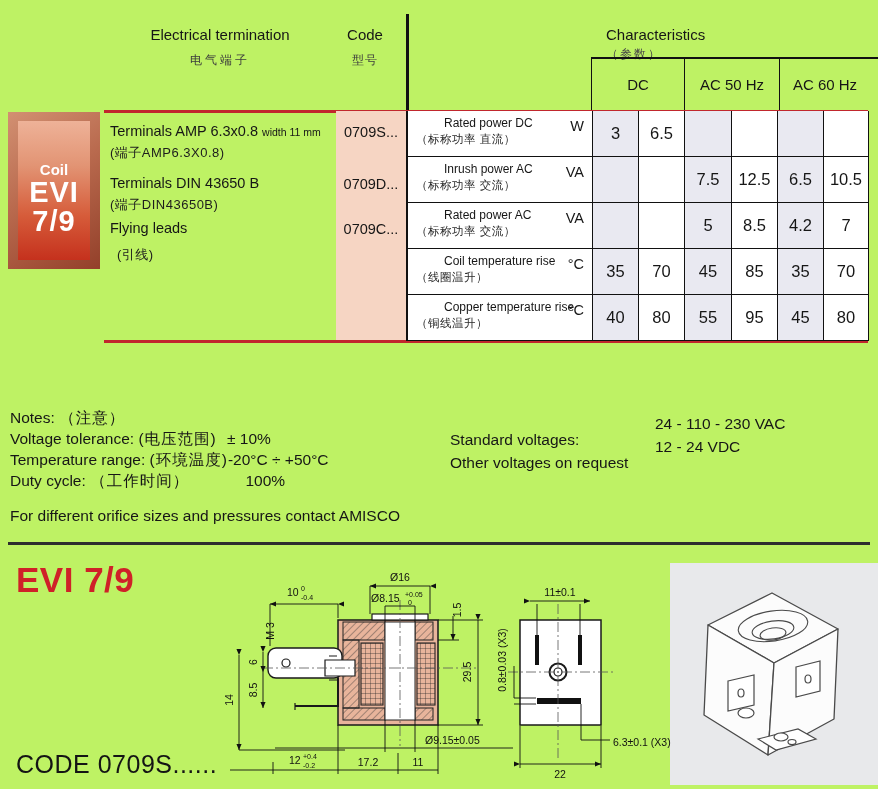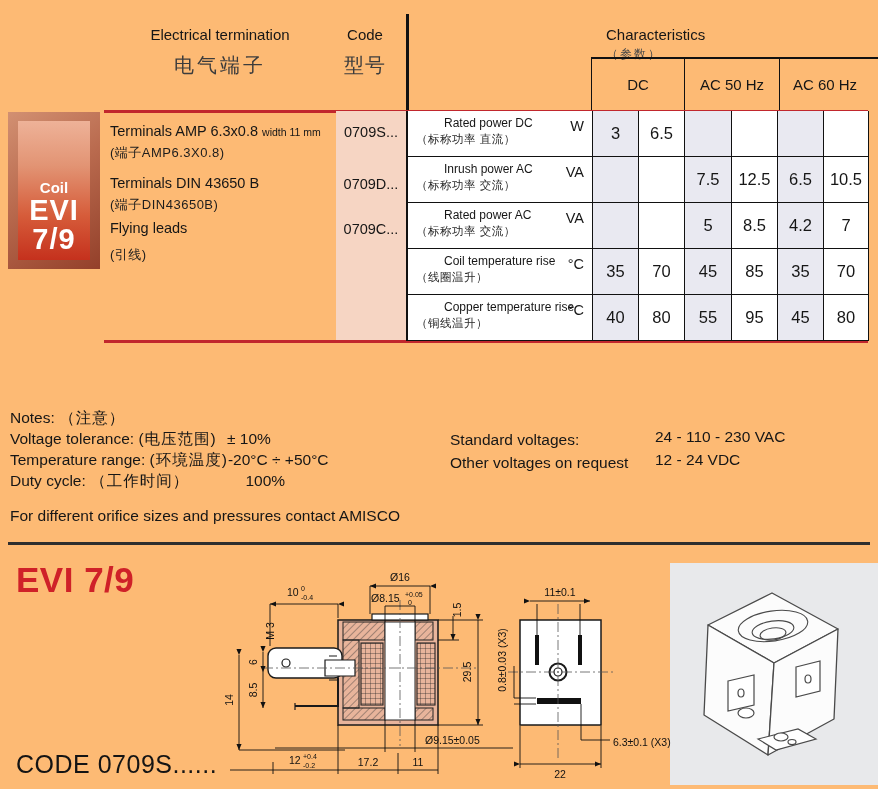--- a/index.html
+++ b/index.html
@@ -6,44 +6,44 @@
     --accent-red:#c1272d;
     --code-col-bg:#f6d5c3;
     --shaded-cell-bg:#e9e9f1;
     --drawing-fill:#e8b49b;
     --panel-bg:#e8e9eb;
     --title-red:#cf2128;
     --ink:#161616;
   }
   html,body{margin:0;padding:0;background:#fff;}
   #page{
-    position:relative;width:878px;height:789px;background:#fdba74;overflow:hidden;
+    position:relative;width:878px;height:789px;background:#bef264;overflow:hidden;
     font-family:"Liberation Sans","DejaVu Sans",sans-serif;color:var(--ink);
   }
   .abs{position:absolute;}
   
   .hdr-block{text-align:center;font-size:15px;line-height:1.25;}
-  .hdr-zh{color:#3c3c3c;letter-spacing:3px;margin-top:8px;font-size:20px;}
+  .hdr-zh{color:#3c3c3c;letter-spacing:3px;margin-top:8px;font-size:12px;}
   .hdr-char{font-size:15px;}
   .hdr-char .hdr-zh2{color:#4a4a4a;font-size:12px;letter-spacing:2px;margin-top:3px;}
   .vline{background:#111;}
   .hline{background:#111;}
   .redline{background:var(--accent-red);}
   .freq-row{display:flex;height:52px;}
   .freq-cell{display:flex;align-items:center;justify-content:center;font-size:15px;border-left:1.5px solid #111;}
   
   .badge{
     left:8px;top:112px;width:92px;height:157px;
     background:linear-gradient(145deg,#d29072 0%,#b96a4e 45%,#93402a 100%);
   }
   .badge-inner{
     position:absolute;left:10px;top:9px;right:10px;bottom:9px;
     background:linear-gradient(180deg,#eeb298 0%,#e29474 32%,#d65c3a 68%,#c5311d 100%);
     display:flex;flex-direction:column;justify-content:flex-end;align-items:center;
-    padding-bottom:6px;color:#fff;font-weight:bold;
+    padding-bottom:24px;color:#fff;font-weight:bold;
   }
   .badge-l1{font-size:15px;line-height:1.1;}
   .badge-l2{font-size:29px;line-height:1.0;letter-spacing:1px;}
   .badge-l3{font-size:29px;line-height:1.0;letter-spacing:1px;}
   
   .term-row{position:absolute;left:0;width:230px;}
   .term-en{font-size:14.5px;line-height:1.2;}
   .term-en .small{font-size:10.5px;}
   .term-zh{font-size:13px;margin-top:4px;color:#1d1d1d;letter-spacing:.5px;}
   .code-col{left:336px;top:111px;width:70px;height:229px;background:var(--code-col-bg);}
@@ -120,21 +120,21 @@
     <div class="term-row" style="top:12px;">
       <div class="term-en"><span>Terminals AMP 6.3x0.8</span> <span class="small">width 11 mm</span></div>
       <div class="term-zh">(端子AMP6.3X0.8)</div>
     </div>
     <div class="term-row" style="top:64px;">
       <div class="term-en"><span>Terminals DIN 43650 B</span></div>
       <div class="term-zh">(端子DIN43650B)</div>
     </div>
     <div class="term-row" style="top:109px;">
       <div class="term-en"><span>Flying leads</span></div>
-      <div class="term-zh" style="margin-top:9px;">(引线)</div>
+      <div class="term-zh" style="margin-top:9px;margin-left:7px;">(引线)</div>
     </div>
   </div>
 
   <div class="abs code-col">
     <div class="code-txt" style="top:13px;">0709S...</div>
     <div class="code-txt" style="top:65px;">0709D...</div>
     <div class="code-txt" style="top:110px;">0709C...</div>
   </div>
 
   <div class="abs char-grid">
@@ -220,21 +220,21 @@
       <span class="note-zh">（工作时间）</span>
       <span class="note-val duty">100%</span>
     </div>
     <div class="notes-contact" style="position:absolute;top:99px;">For different orifice sizes and pressures contact AMISCO</div>
   </div>
 
   <div class="abs" style="left:450px;top:431px;width:200px;">
     <div class="nv-label">Standard voltages:</div>
     <div class="nv-label" style="margin-top:5px;">Other voltages on request</div>
   </div>
-  <div class="abs" style="left:655px;top:428px;width:200px;">
+  <div class="abs" style="left:655px;top:415px;width:200px;">
     <div class="nv-label">24 - 110 - 230 VAC</div>
     <div class="nv-label" style="margin-top:5px;">12 - 24 VDC</div>
   </div>
 
   <div class="abs divider" style="left:8px;top:542px;width:862px;height:2.5px;"></div>
 
   <div class="abs model-title" style="left:16px;top:560px;">EVI 7/9</div>
   <div class="abs code-caption" style="left:16px;top:750px;">CODE 0709S......</div>
 
   <div class="abs panel-3d" style="left:670px;top:563px;width:208px;height:222px;">

